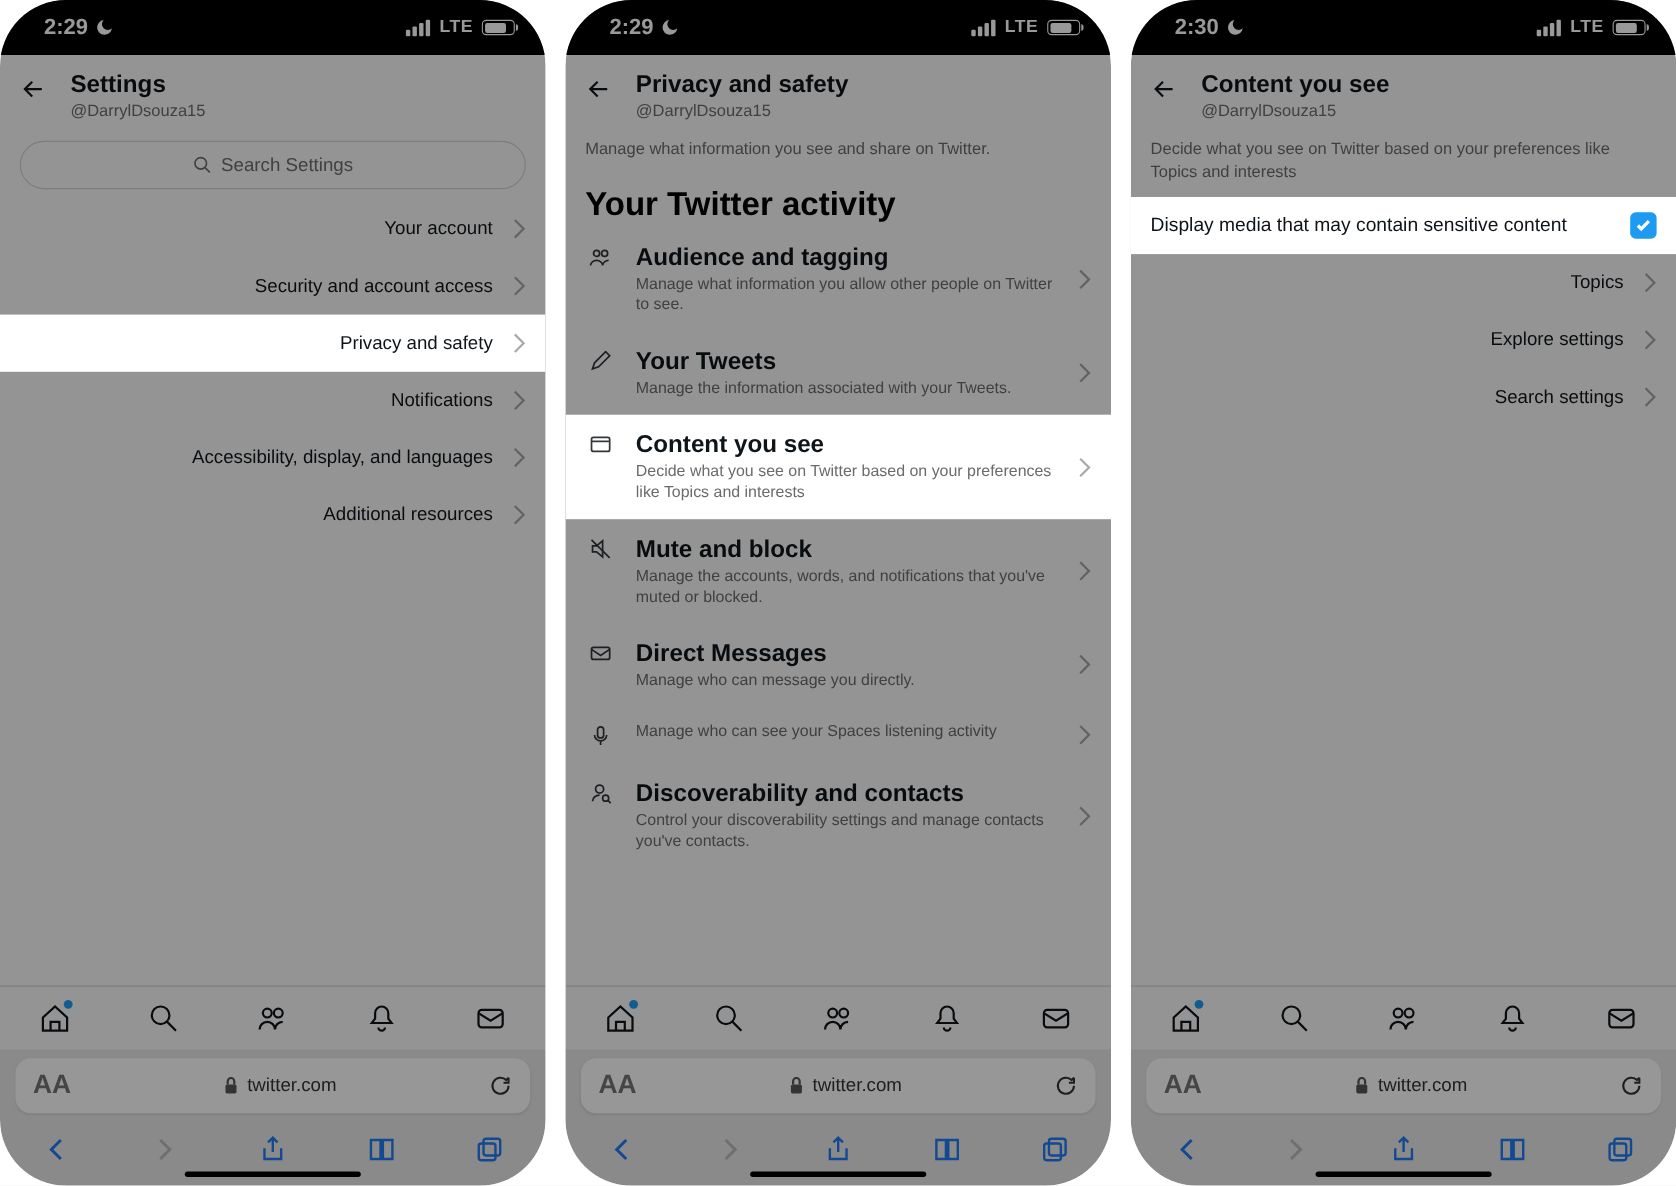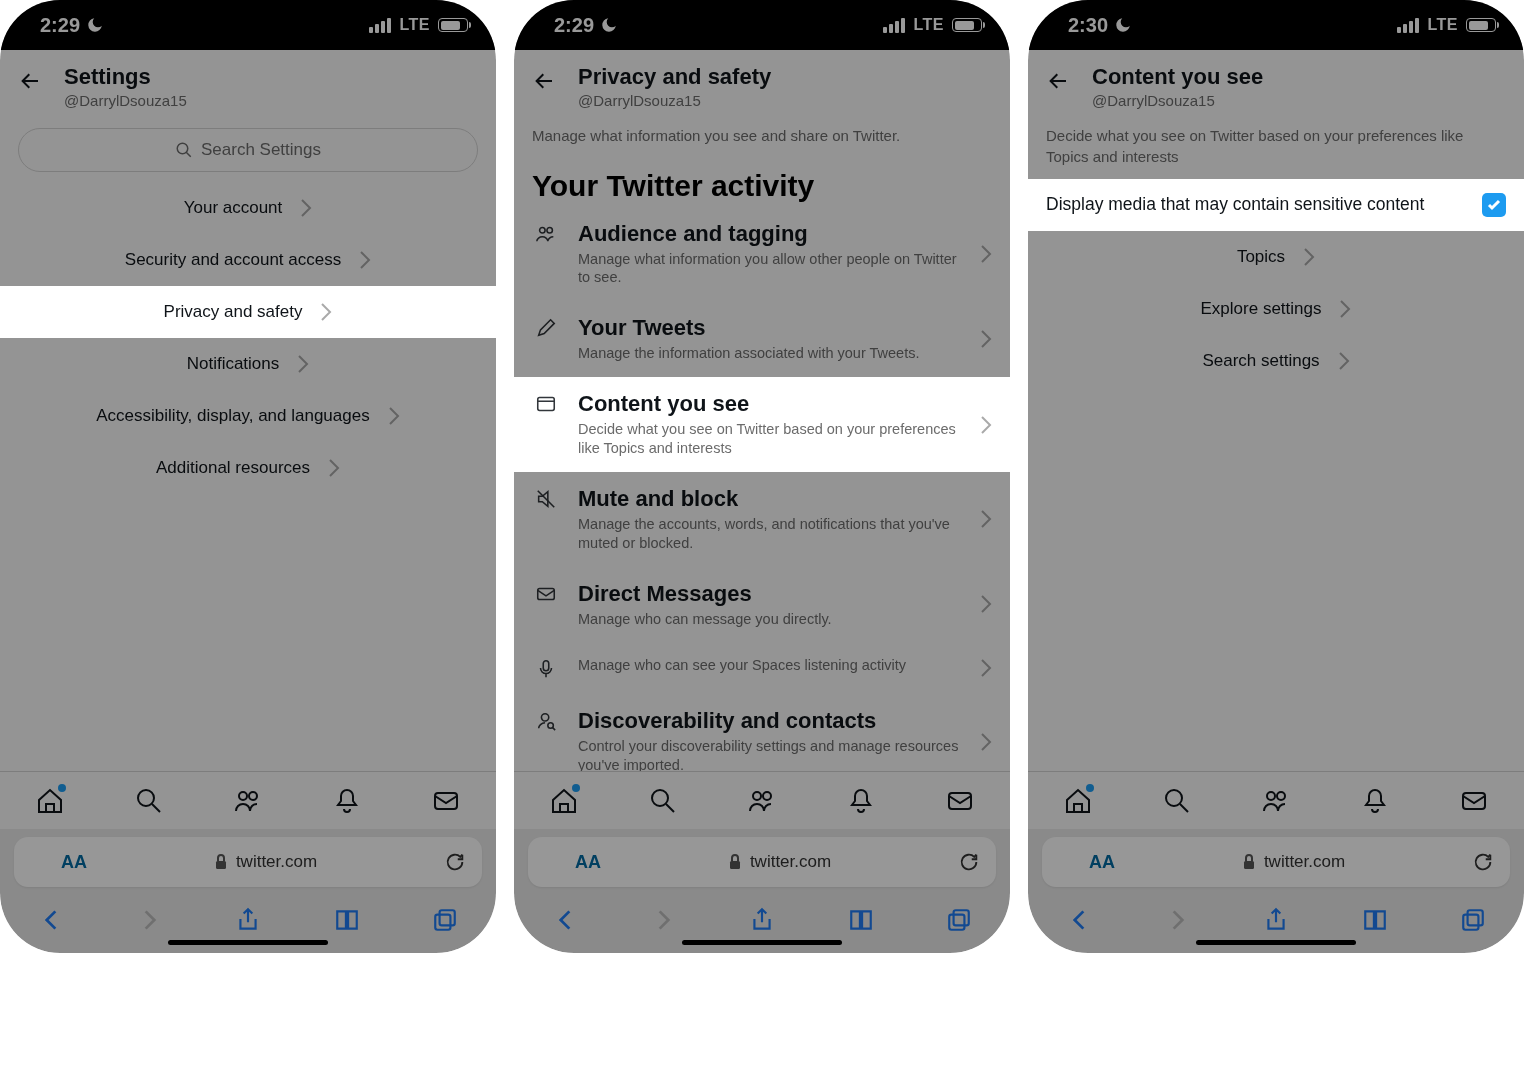--- a/index.html
+++ b/index.html
@@ -26,21 +26,21 @@
     width:1524px;
     height:1078px;
     background:#fff;
     display:flex;
     gap:18px;
     padding:0;
     position:relative;
   }
   .phone{
     width:496px;
-    height:953px;
+    height:1078px;
     position:relative;
     overflow:hidden;
     border-radius:60px;
     background:var(--bg);
   }
   .phone::after{content:"";position:absolute;inset:0;pointer-events:none;border-radius:60px;}
 
   
   .status{
     height:50px;
@@ -94,21 +94,21 @@
   }
 
   .section-title{padding:10px 18px 4px 18px;font-size:30px;font-weight:700;}
 
   .list{display:flex;flex-direction:column;}
   .row{
     display:flex;align-items:center;padding:14px 18px;gap:18px;
     border-bottom:0px solid transparent;position:relative;z-index:1;
     color:var(--text);
   }
-  .row.simple{justify-content:center;min-height:52px;}
+  .row.simple{justify-content:flex-end;min-height:52px;}
   .row .lbl{font-size:17px;}
   .row .half{font-size:17.5px;}
   .row .chev{width:12px;height:20px;opacity:0.5;flex-shrink:0;}
   .row.rich .icon{width:28px;display:flex;justify-content:center;align-items:flex-start;margin-top:2px;opacity:0.85;flex-shrink:0;}
   .row.rich{align-items:flex-start;}
   .row.rich .txt{flex:1;}
   .row.rich .title{font-size:22px;font-weight:700;margin:0 0 3px 0;}
   .row.rich .desc{font-size:14.5px;color:var(--subtext);line-height:1.3;margin:0;}
   .row.rich .chev{align-self:center;}
 
@@ -128,21 +128,21 @@
   .tabbar .dot{position:absolute;top:-2px;right:-1px;width:8px;height:8px;border-radius:50%;background:var(--blue);}
 
   
   .safari{background:#e6e6e6;padding:8px 14px 0 14px;position:relative;z-index:1;}
   .addrbar{
     height:50px;background:#fcfcfc;border-radius:14px;
     display:flex;align-items:center;justify-content:space-between;
     padding:0 16px;box-shadow:0 1px 2px rgba(0,0,0,0.08);
   }
   .addrbar .center{display:flex;align-items:center;gap:8px;font-size:17px;color:#333;}
-  .addrbar .aa{font-size:18px;font-weight:600;color:#0369a1;margin-left:31px;}
+  .addrbar .aa{font-size:24px;font-weight:600;color:#737373;}
   .addrbar .reload{width:22px;height:22px;}
   .lock{width:14px;height:16px;}
   .safari-toolbar{
     height:66px;display:flex;align-items:center;justify-content:space-between;
     padding:0 22px;
   }
   .safari-toolbar .btn{width:30px;height:30px;display:flex;align-items:center;justify-content:center;}
   .safari-toolbar svg{stroke:var(--safari-blue);}
 
   .home-ind{position:absolute;bottom:8px;left:50%;transform:translateX(-50%);width:160px;height:5px;background:#000;border-radius:4px;z-index:6;}
@@ -472,21 +472,21 @@
               <div class="icon">
                   <svg width="22" height="22" viewBox="0 0 24 24">
                     <circle cx="11" cy="8" r="4" fill="none" stroke="#0f1419" stroke-width="1.7"></circle>
                     <path d="M4 20c0-3 3-6 7-6" fill="none" stroke="#0f1419" stroke-width="1.7"></path>
                     <circle cx="17" cy="17" r="3" fill="none" stroke="#0f1419" stroke-width="1.7"></circle>
                     <line x1="19" y1="19" x2="22" y2="22" stroke="#0f1419" stroke-width="1.7"></line>
                   </svg>
                 </div>
               <div class="txt">
                   <p class="title">Discoverability and contacts</p>
-                  <p class="desc">Control your discoverability settings and manage resources you've imported.</p>
+                  <p class="desc">Control your discoverability settings and manage contacts you've contacts.</p>
                 </div>
               <svg class="chev" viewBox="0 0 12 20">
                   <path d="M2 2l8 8-8 8" stroke="#555" stroke-width="2" fill="none"></path>
                 </svg>
             </div>
           </div>
         </div>
 
         <div class="tabbar">
           <div class="ic">

